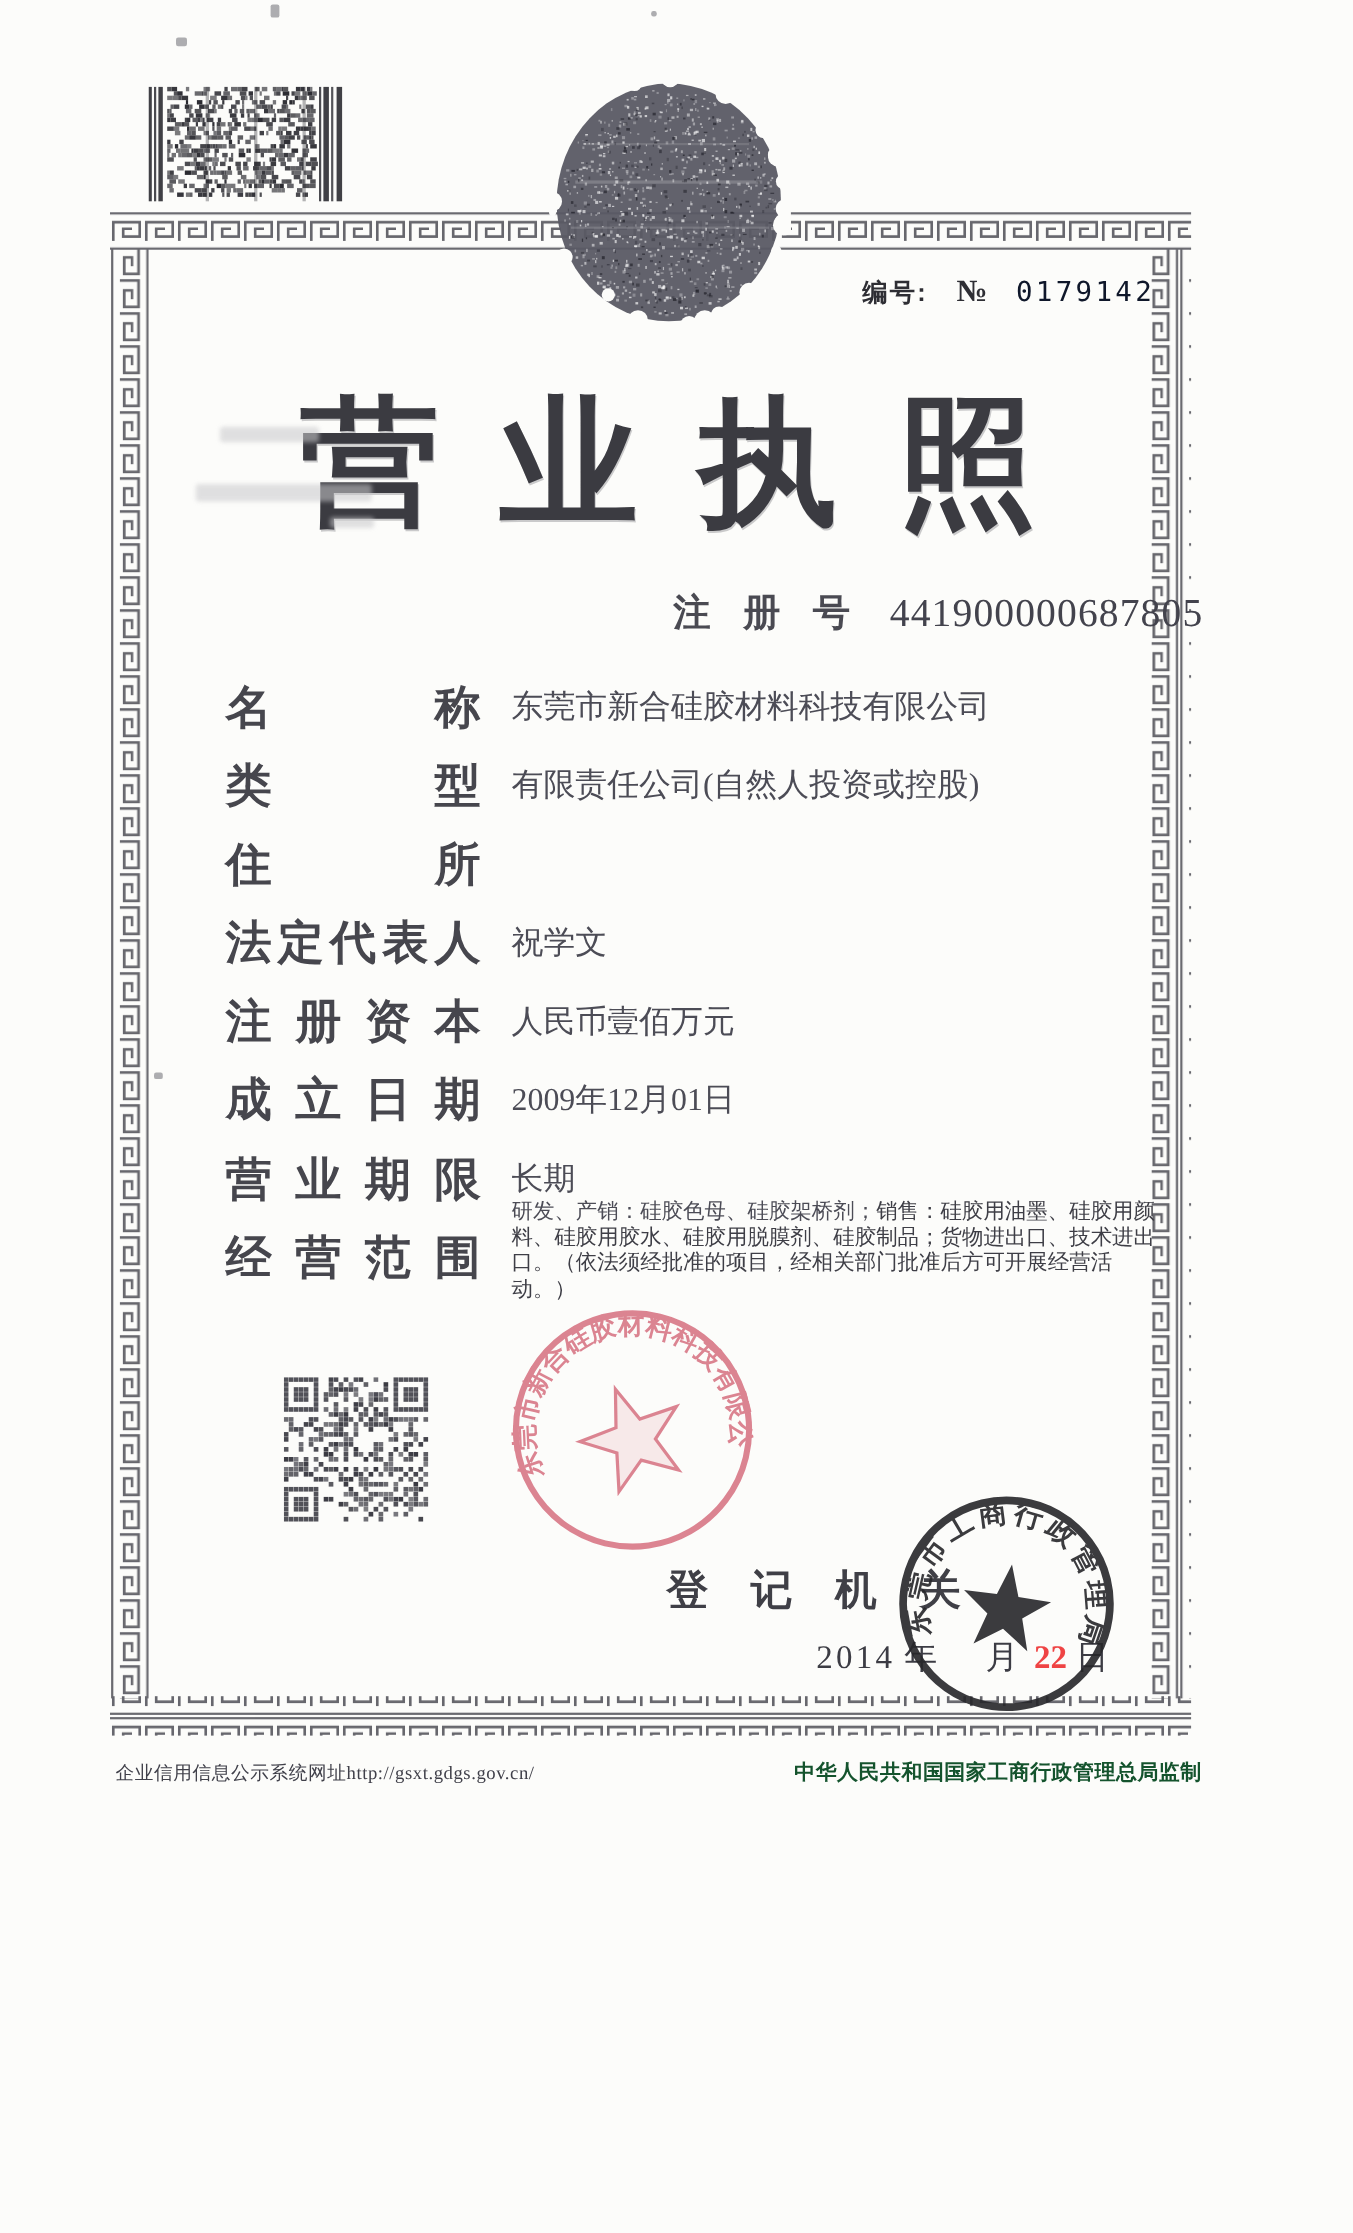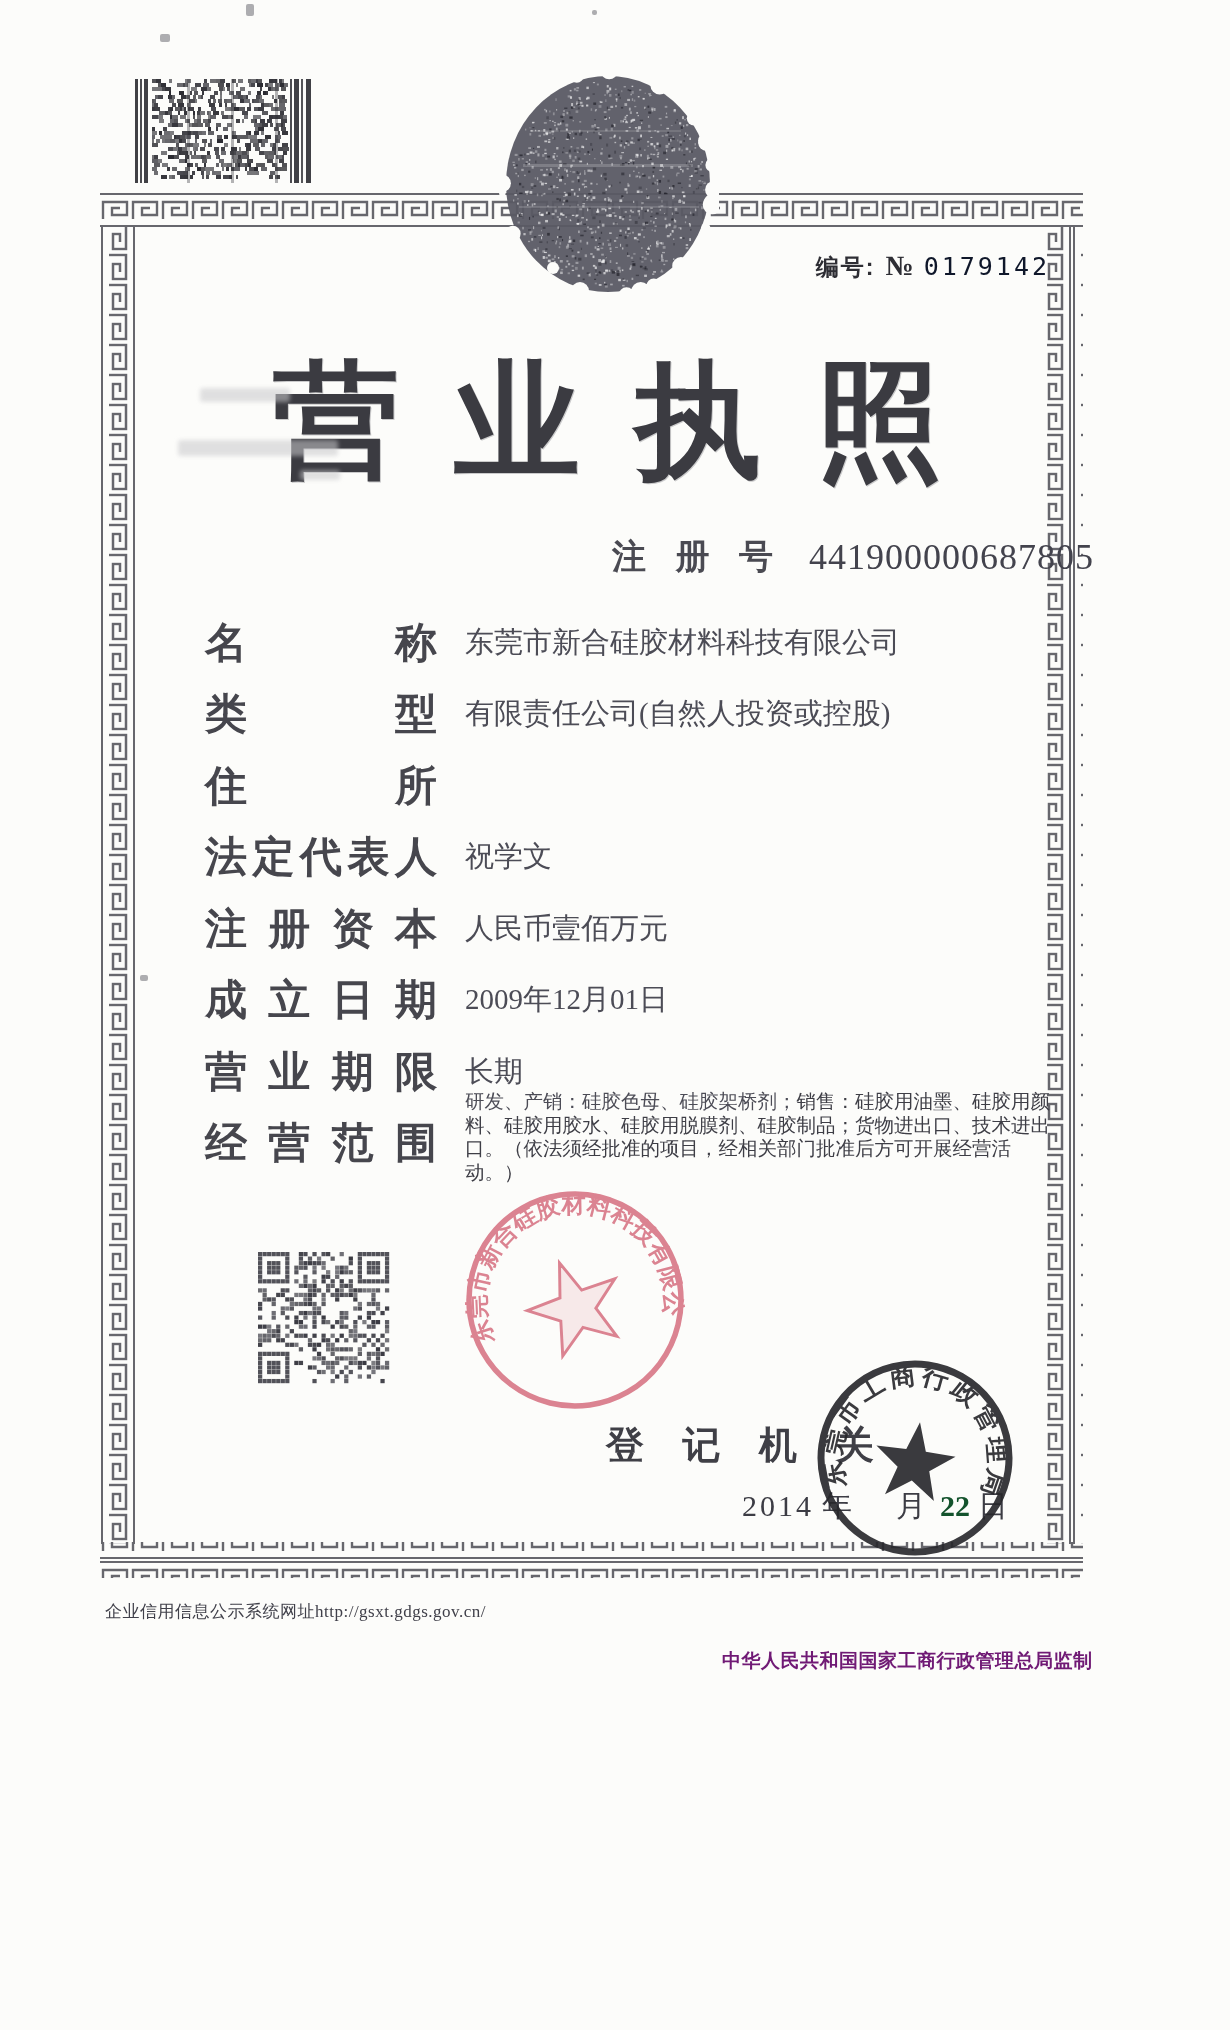--- a/index.html
+++ b/index.html
@@ -4,21 +4,21 @@
 <style>
   html,body{margin:0;padding:0;background:#e8e8e6;}
   .page{position:relative;width:1230px;height:2030px;background:#fcfcfa;margin:0 auto;
         font-family:"Liberation Serif",serif;color:#45454c;overflow:hidden;}
   .abs{position:absolute;}
 
   
   #frame{left:100px;top:192px;}
 
   
-  .serial{top:250px;right:180px;display:flex;align-items:baseline;gap:10px;color:#2e2e34;}
+  .serial{top:250px;right:180px;display:flex;align-items:baseline;gap:26px;color:#2e2e34;}
   .serial .lab{font-family:"Liberation Sans",sans-serif;font-weight:700;font-size:23px;letter-spacing:2px;}
   .serial .no{font-weight:700;font-size:28px;}
   .serial .digits{font-family:"DejaVu Sans Mono",monospace;font-size:25px;letter-spacing:3px;color:#0f172a;}
 
   
   .title{left:273px;top:338px;font-family:"Liberation Sans",sans-serif;font-weight:900;
          font-size:126px;letter-spacing:55px;color:#3b3b41;white-space:nowrap;
          text-shadow:1px 1px 0 rgba(110,110,115,.35);}
 
   
@@ -35,26 +35,26 @@
   .f-value{margin-left:28px;font-size:29px;color:#4c4c56;white-space:nowrap;}
   .f-value.scope{white-space:normal;width:600px;font-size:19.5px;line-height:23.5px;margin-top:-12px;}
   .f-value.scope .bold{font-weight:400;color:#3e3e46;}
 
   
   .registrar{left:606px;top:1420px;font-family:"Liberation Sans",sans-serif;font-weight:600;
              font-size:38px;letter-spacing:14px;color:#3f3f46;white-space:nowrap;}
   .issue-date{left:742px;top:1486px;font-size:30px;color:#3c3c44;display:flex;align-items:baseline;white-space:nowrap;}
   .issue-date .y{letter-spacing:3px;}
   .issue-date .g1{width:8px;} .issue-date .g2{width:44px;} .issue-date .g3{width:14px;} .issue-date .g4{width:8px;}
-  .issue-date .d{font-weight:700;color:#14532d;}
+  .issue-date .d{font-weight:700;color:#ef4444;}
 
   
   .footer-left{left:105px;top:1600px;font-size:17px;color:#40404a;letter-spacing:.5px;}
-  .footer-right{left:722px;top:1648px;font-family:"Liberation Sans",sans-serif;font-weight:600;
-                font-size:19px;color:#701a75;letter-spacing:.5px;}
+  .footer-right{left:722px;top:1598px;font-family:"Liberation Sans",sans-serif;font-weight:600;
+                font-size:19px;color:#14532d;letter-spacing:.5px;}
 
   
   .seal-svg text{font-family:"Liberation Sans",sans-serif;}
 
   
   .speck{background:#8b8b90;border-radius:2px;opacity:.7;}
   .ghost{background:#c9c9cc;filter:blur(2px);opacity:.55;border-radius:3px;}
 </style>
 </head>
 <body>

